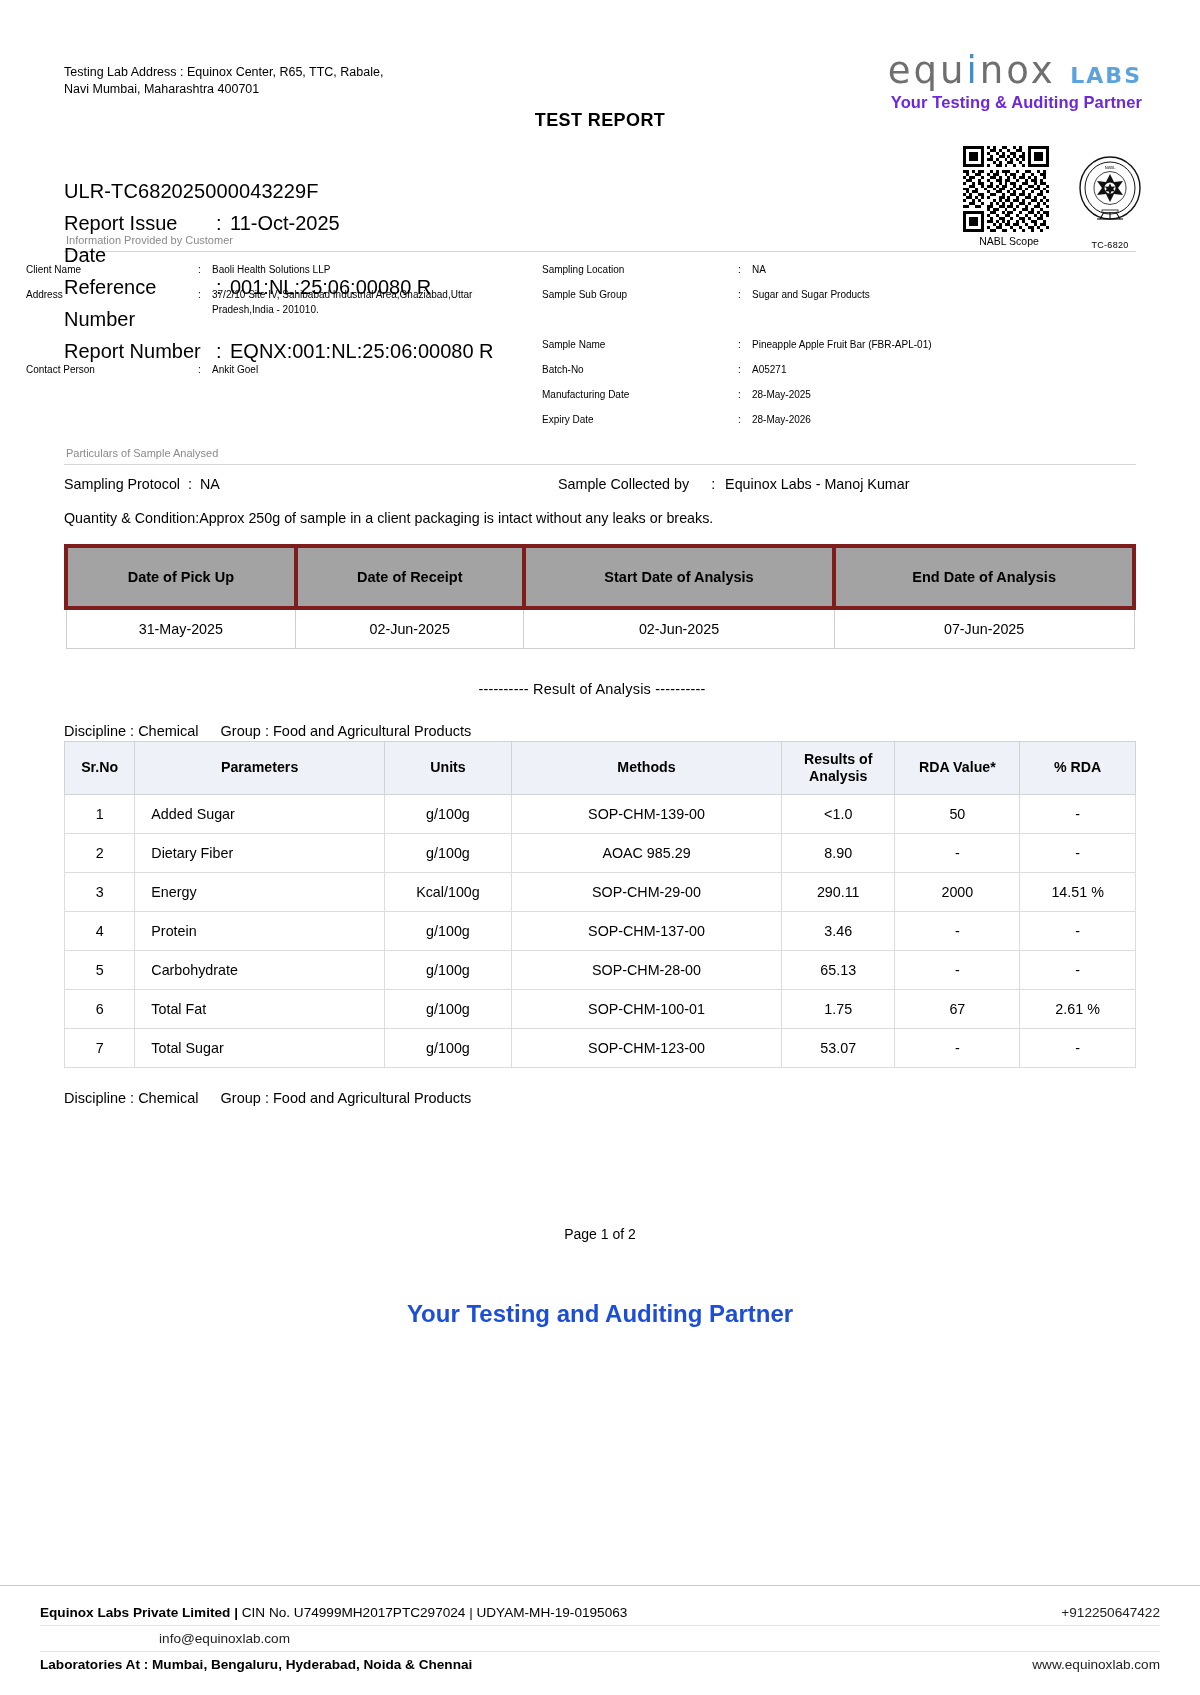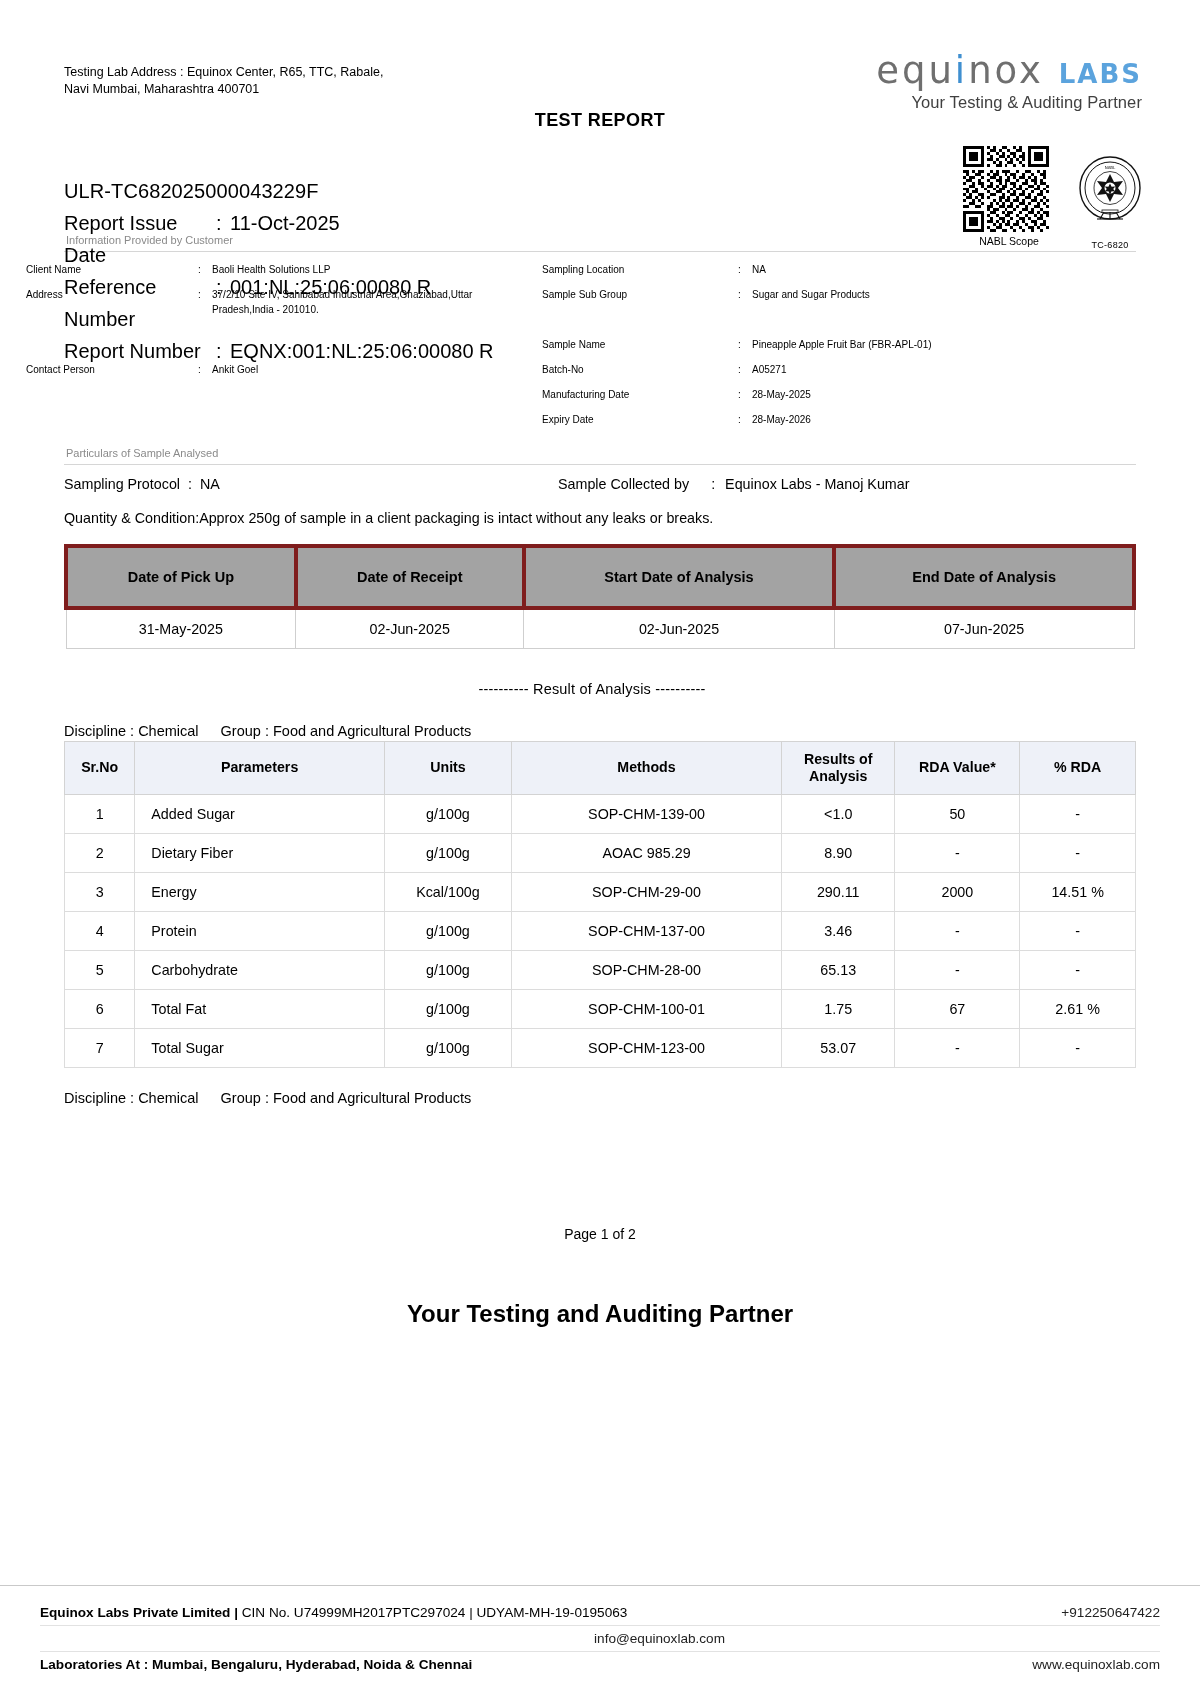--- a/index.html
+++ b/index.html
@@ -19,23 +19,23 @@
     position:absolute; left:64px; top:64px;
     width:330px; font-size:12.5px; line-height:1.33; color:#000;
   }
   .brand { position:absolute; right:58px; top:52px; width:300px; text-align:right; }
   .brand-logo {
     font-size:37px; letter-spacing:3px; line-height:1;
     color:#6f6f6f; font-weight:400; font-family:"DejaVu Sans", sans-serif;
     white-space:nowrap;
   }
   .brand-logo .dot-i { color:#3f8fd0; }
-  .brand-logo .labs { color:#5ba3dd; font-weight:700; letter-spacing:2px; font-size:26px;}
+  .brand-logo .labs { color:#5ba3dd; font-weight:700; letter-spacing:2px; font-size:22px;}
   .brand-tag {
-    margin-top:4px; font-size:16.5px; color:#404040; font-weight:400; letter-spacing:.1px;
+    margin-top:4px; font-size:16.5px; color:#6d28d9; font-weight:700; letter-spacing:.1px;
   }
   .test-report-title {
     position:absolute; left:0; right:0; top:110px; text-align:center;
     font-size:18px; font-weight:bold; letter-spacing:.4px;
   }
   .meta { position:absolute; left:64px; top:175px; font-size:20px; line-height:1.6; }
   .meta .ulr { letter-spacing:.1px; }
   .meta-row { display:flex; }
   .meta-row .k { width:152px; }
   .meta-row .c { width:14px; }
@@ -110,31 +110,31 @@
   .col-results { width:100px; }
   .col-rda { width:110px; }
   .col-pct { width:102px; }
 
   .discipline2 { margin:22px 64px 0 64px; font-size:14.5px; }
 
   .page-num { text-align:center; font-size:14px; margin-top:120px; }
 
   .tagline {
     text-align:center; margin-top:58px;
-    color:#000000; font-size:24px; font-weight:bold;
+    color:#1d4ed8; font-size:24px; font-weight:bold;
   }
 
   
   .footer {
     position:absolute; left:0; right:0; bottom:0;
     border-top:1px solid #c9c9c9;
     padding:14px 40px 18px 40px;
     font-size:13.6px;
   }
-  .f-row { display:flex; align-items:baseline; padding:5px 0;justify-content:center; }
+  .f-row { display:flex; align-items:baseline; padding:5px 0; }
   .f-left { flex:1; }
   .f-right { width:250px; text-align:right; color:#222; }
   .f-sep { border-bottom:1px solid #e2e2e2; }
   .f-row b { font-weight:bold; }
 </style>
 </head>
 <body>
 
 <div class="page">
 

